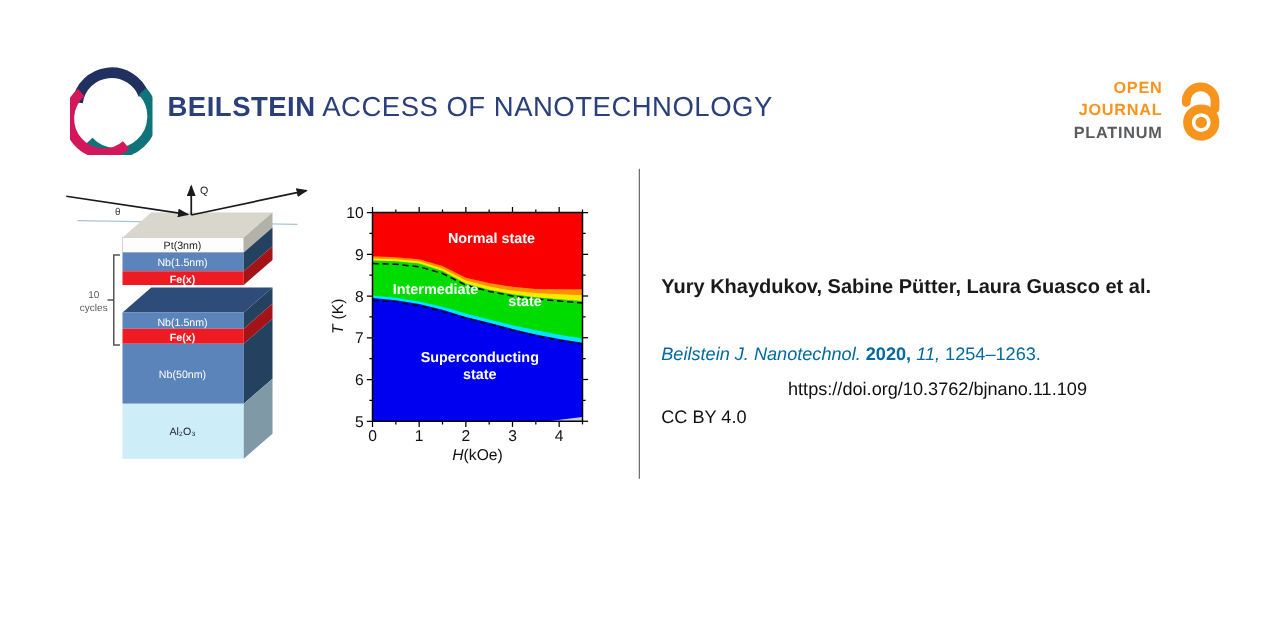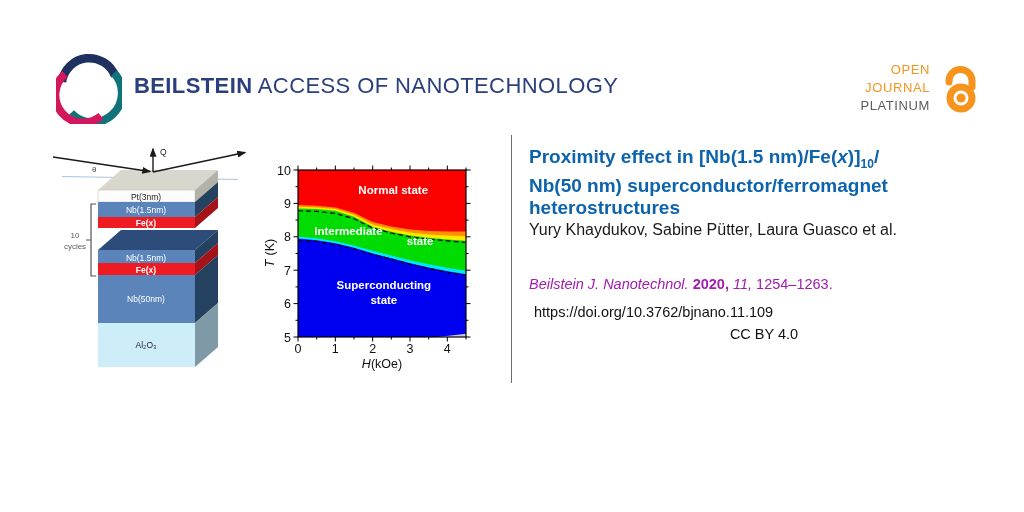--- a/index.html
+++ b/index.html
@@ -3,33 +3,33 @@
 <meta charset="utf-8">
 <style>
   html,body{margin:0;padding:0;background:#fff;}
   #canvas{position:relative;width:1024px;height:512px;background:#ffffff;overflow:hidden;
           font-family:"Liberation Sans", sans-serif;}
   .abs{position:absolute;}
   
   #journal-name{left:134px;top:73px;font-size:22px;color:#2a3f7c;letter-spacing:0.4px;white-space:nowrap;}
   #journal-name .b{font-weight:bold;}
   
-  .oa-line{width:118px;left:812px;text-align:right;font-weight:normal;font-size:13px;letter-spacing:0.6px;}
+  .oa-line{width:118px;left:812px;text-align:right;font-weight:bold;font-size:13px;letter-spacing:0.6px;}
   .oa-orange{color:#f7941d;}
   .oa-gray{color:#5a5b5d;}
   
   #divider{left:511px;top:135px;width:1px;height:248px;background:#6f6f6f;}
   
   #title{left:529px;top:146px;width:455px;font-size:19px;line-height:22px;font-weight:bold;color:#0d64ad;}
   #title .it{font-style:italic;}
   #title sub{font-size:12px;}
-  #authors{left:529px;top:221px;width:470px;font-size:16px;color:#1a1a1a;}
-  #citation{left:529px;top:276px;width:470px;font-size:14.5px;color:#a21caf;}
-  #doi{left:534px;top:304px;width:470px;font-size:14.5px;color:#111;}
-  #license{left:529px;top:326px;width:470px;font-size:14.5px;color:#111;text-align:center;}
+  #authors{left:529px;top:221px;width:470px;font-size:16px;color:#1a1a1a;font-weight:bold;}
+  #citation{left:529px;top:276px;width:470px;font-size:14.5px;color:#0369a1;}
+  #doi{left:515px;top:304px;width:470px;font-size:14.5px;color:#111;text-align:center;}
+  #license{left:529px;top:326px;width:470px;font-size:14.5px;color:#111;}
   svg text{font-family:"Liberation Sans", sans-serif;}
 </style>
 </head>
 <body>
 
 <div id="canvas">
 
   <svg class="abs" style="left:56px;top:50px;" width="66" height="74" viewBox="0 0 66 74">
     <path d="M 6,32 A 27.5,27.5 0 0 1 59,26" fill="none" stroke-width="8.5" stroke="#20305f"></path>
     <path d="M 58,23 A 26,26 0 0 1 15,63" fill="none" stroke-width="8" stroke="#0f747a"></path>
@@ -160,21 +160,20 @@
       <text x="29" y="32.5" text-anchor="end" font-size="12.5" fill="#111">10</text>
       <text x="131.2" y="52.03999999999999" text-anchor="middle" fill="#ffffff" font-size="11.5" font-weight="bold">Normal state</text>
       <text x="86.4" y="93.456" text-anchor="middle" fill="#ffffff" font-size="11.5" font-weight="bold">Intermediate</text>
       <text x="158.07999999999998" y="102.808" text-anchor="middle" fill="#ffffff" font-size="11.5" font-weight="bold">state</text>
       <text x="121.86666666666666" y="147.23000000000002" text-anchor="middle" fill="#ffffff" font-size="11.5" font-weight="bold">Superconducting</text>
       <text x="121.86666666666666" y="161.59199999999998" text-anchor="middle" fill="#ffffff" font-size="11.5" font-weight="bold">state</text>
     </svg>
 
   <div class="abs" id="divider"></div>
 
-  <div class="abs" id="title"><span>Proximity effect in [Nb(1.5 nm)/Fe(</span><span class="it">x</span><span>)]</span><sub>10</sub><span>/</span><br><span>Nb(50 nm) superconductor/ferromagnet heterostructures</span></div>
 
   <div class="abs" id="authors">Yury Khaydukov, Sabine Pütter, Laura Guasco et al.</div>
 
   <div class="abs" id="citation"><i>Beilstein J. Nanotechnol.</i> <b>2020,</b> <i>11,</i> <span>1254–1263.</span></div>
 
   <div class="abs" id="doi">https://doi.org/10.3762/bjnano.11.109</div>
   <div class="abs" id="license">CC BY 4.0</div>
 
 </div>
 

